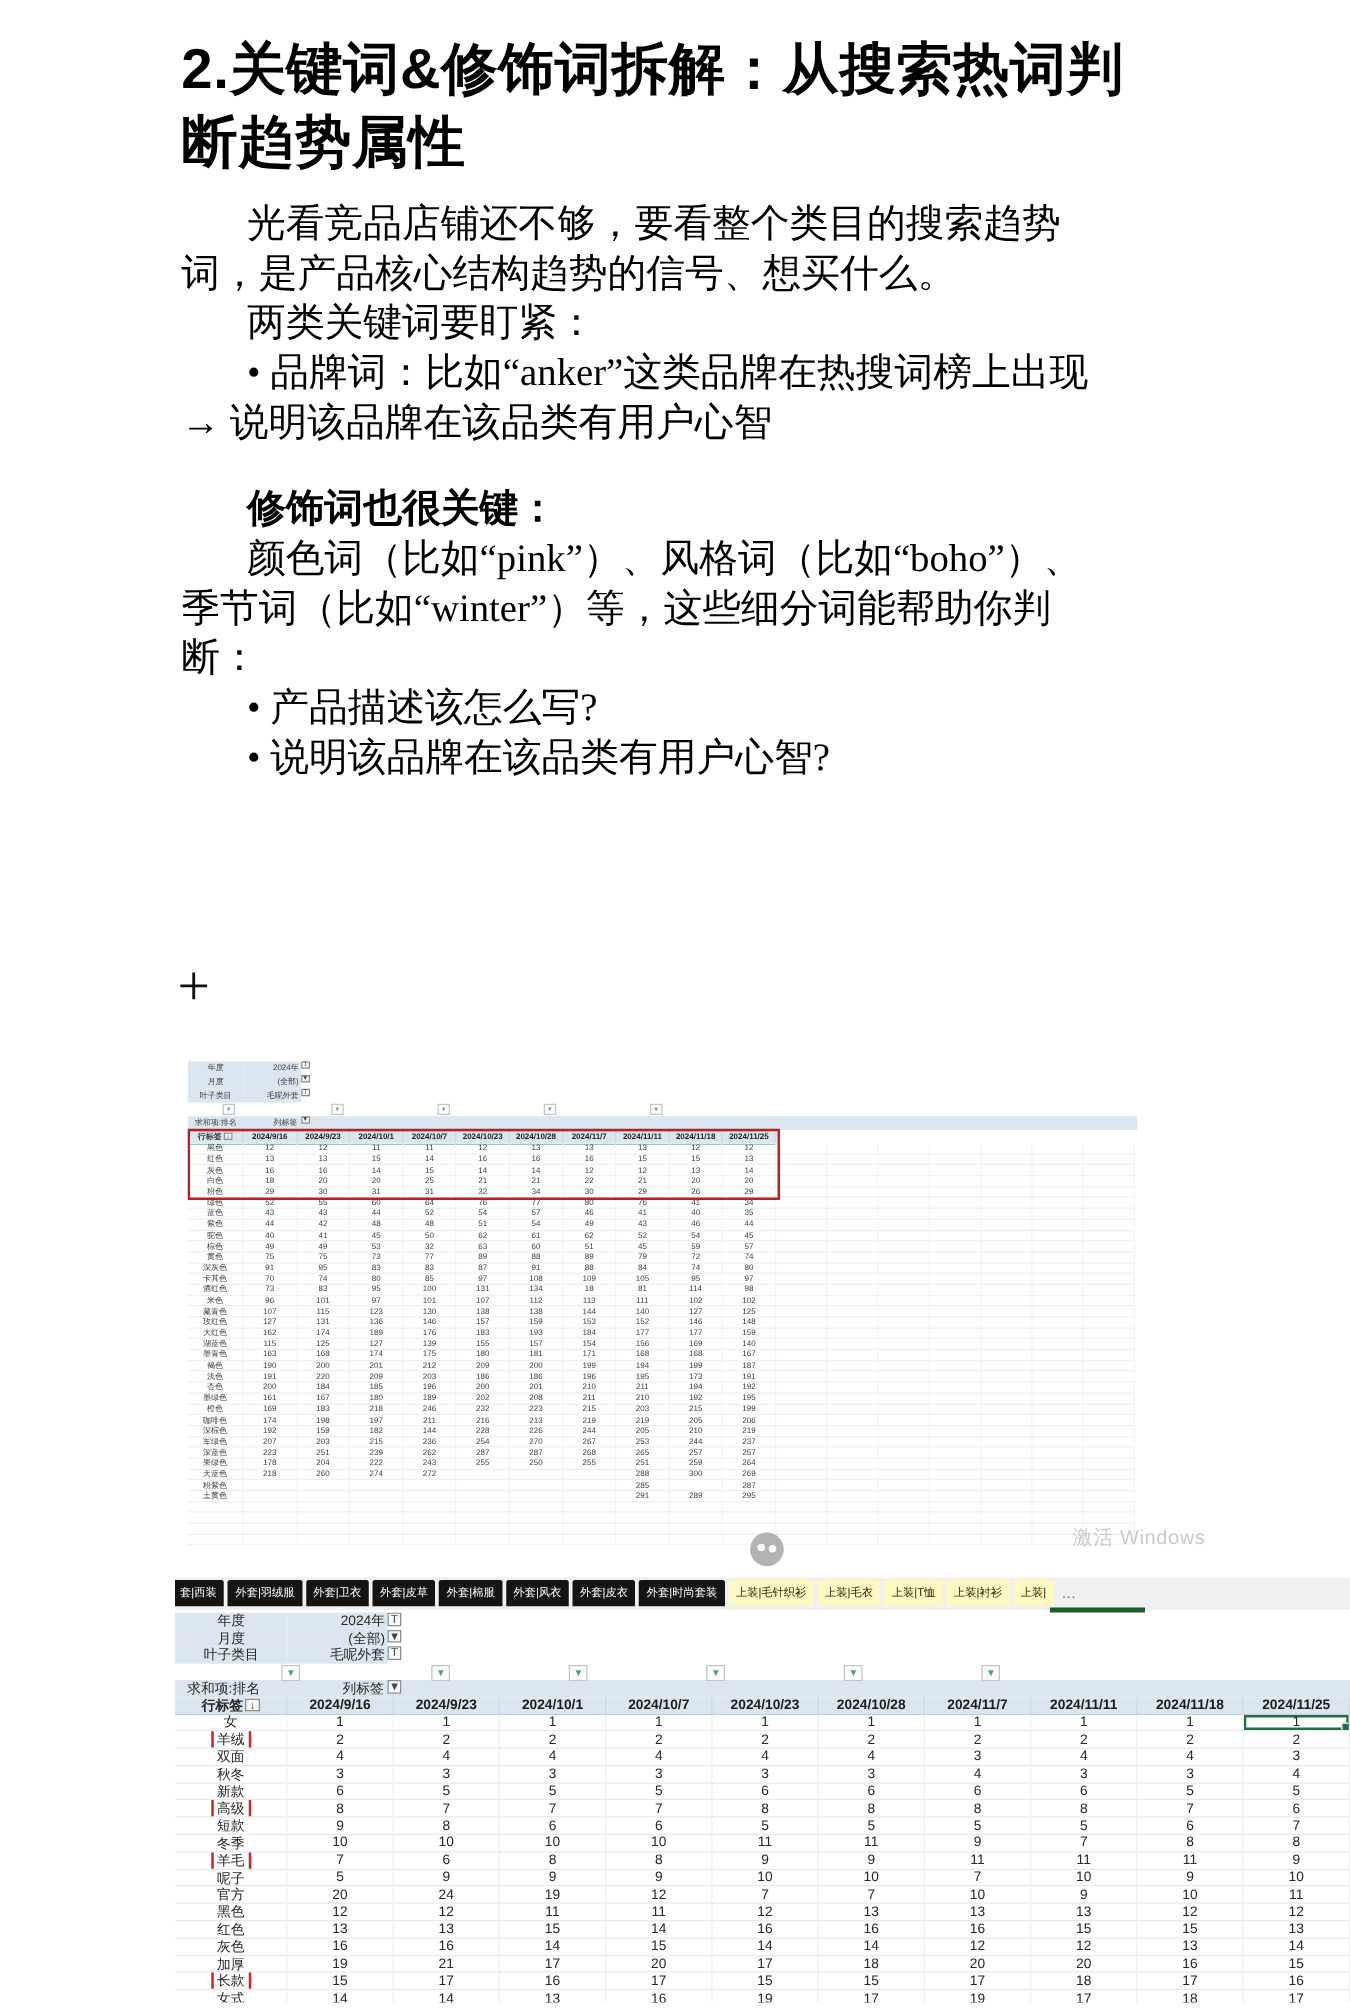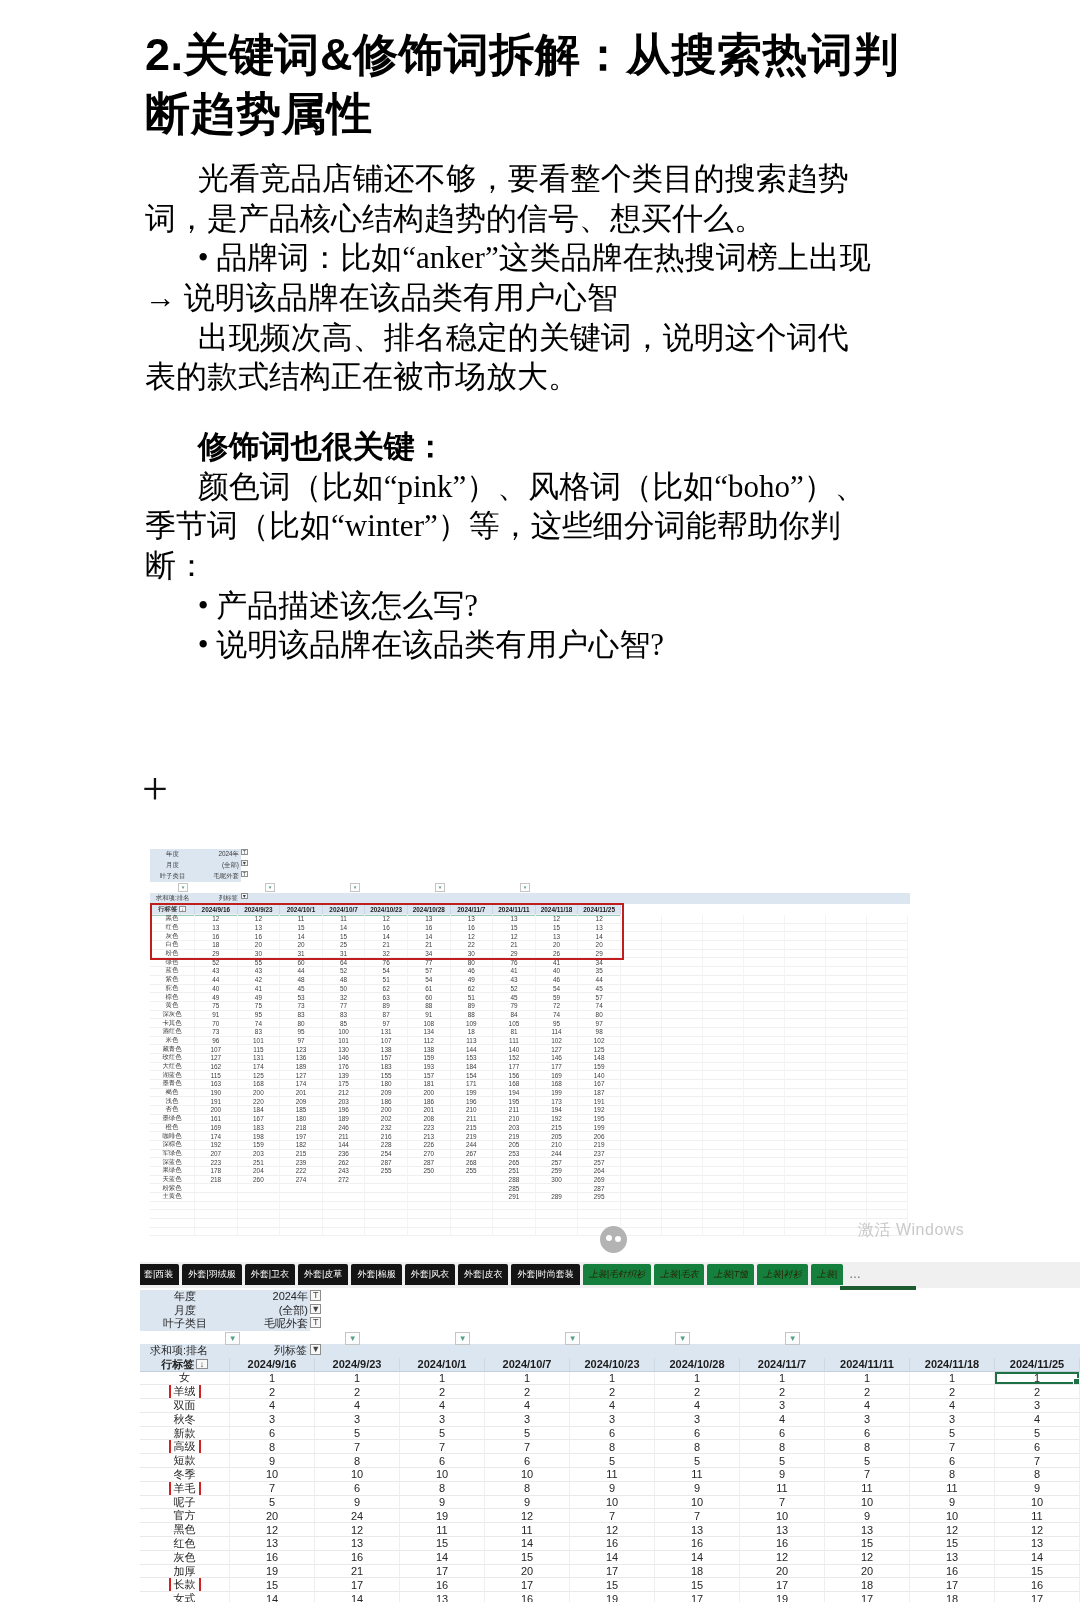--- a/index.html
+++ b/index.html
@@ -17,21 +17,21 @@
   .wm-logo{width:27px;height:27px;border-radius:50%;background:#adadad;position:relative;flex:0 0 auto;}
   .wm-logo::after{content:"";position:absolute;left:6px;top:9px;width:6px;height:6px;border-radius:50%;background:#fff;box-shadow:9px 1px 0 0 #fff;}
   .wm-text{font-size:27px;letter-spacing:1px;white-space:nowrap;}
   .activate{position:absolute;left:858px;top:1220px;font-size:16px;color:#c9c9c9;z-index:7;letter-spacing:.5px;}
   
   .tabs{position:absolute;left:140px;top:1262px;width:940px;height:26px;background:#f0f0f0;
         display:flex;align-items:flex-start;gap:3px;padding:2px 0 0 0;box-sizing:border-box;overflow:hidden;z-index:2;}
   .tab{height:21px;line-height:21px;padding:0 6px;font-size:9px;white-space:nowrap;border-radius:2px 2px 0 0;flex:0 0 auto;}
   .tab.dark{background:#141414;color:#fff;}
   .tab.dark.first{margin-left:-2px;}
-  .tab.yellow{background:#15803d;color:#2c1e00;font-style:italic;}
+  .tab.yellow{background:#fef9c3;color:#2c1e00;}
   .tabs-more{color:#666;font-size:12px;line-height:21px;padding:0 3px;}
   .tab-underline{position:absolute;left:840px;top:1286px;width:76px;height:4px;background:#1d5c2f;z-index:3;}
   
   .pivot{position:absolute;background:#fff;overflow:hidden;color:#222;}
   .frow,.prow{display:flex;align-items:stretch;}
   .fcell{display:flex;align-items:center;overflow:hidden;white-space:nowrap;box-sizing:border-box;}
   .flab{background:#dce6f1;justify-content:center;}
   .fval{background:#dce6f1;justify-content:flex-end;padding-right:2px;}
   .fbtn{display:inline-flex;align-items:center;justify-content:center;box-sizing:border-box;
         width:1.25em;height:1.2em;border:1px solid #8d8d8d;background:#f8f8f8;color:#444;font-size:.82em;flex:0 0 auto;}
@@ -63,24 +63,23 @@
 <body>
 
 <div class="page">
 
   <div class="article">
     <h1 class="title">2.关键词&amp;修饰词拆解：从搜索热词判
 断趋势属性</h1>
     <div id="paragraphs">
         <p class="para">光看竞品店铺还不够，要看整个类目的搜索趋势
 词，是产品核心结构趋势的信号、想买什么。</p>
+        <p class="para">两类关键词要盯紧：</p>
         <p class="para">• 品牌词：比如“anker”这类品牌在热搜词榜上出现
 → 说明该品牌在该品类有用户心智</p>
-        <p class="para">出现频次高、排名稳定的关键词，说明这个词代
-表的款式结构正在被市场放大。</p>
         <p class="para b gap">修饰词也很关键：</p>
         <p class="para">颜色词（比如“pink”）、风格词（比如“boho”）、
 季节词（比如“winter”）等，这些细分词能帮助你判
 断：</p>
         <p class="para">• 产品描述该怎么写?</p>
         <p class="para">• 说明该品牌在该品类有用户心智?</p>
       </div>
   </div>
 
   <div class="plus">+</div>

